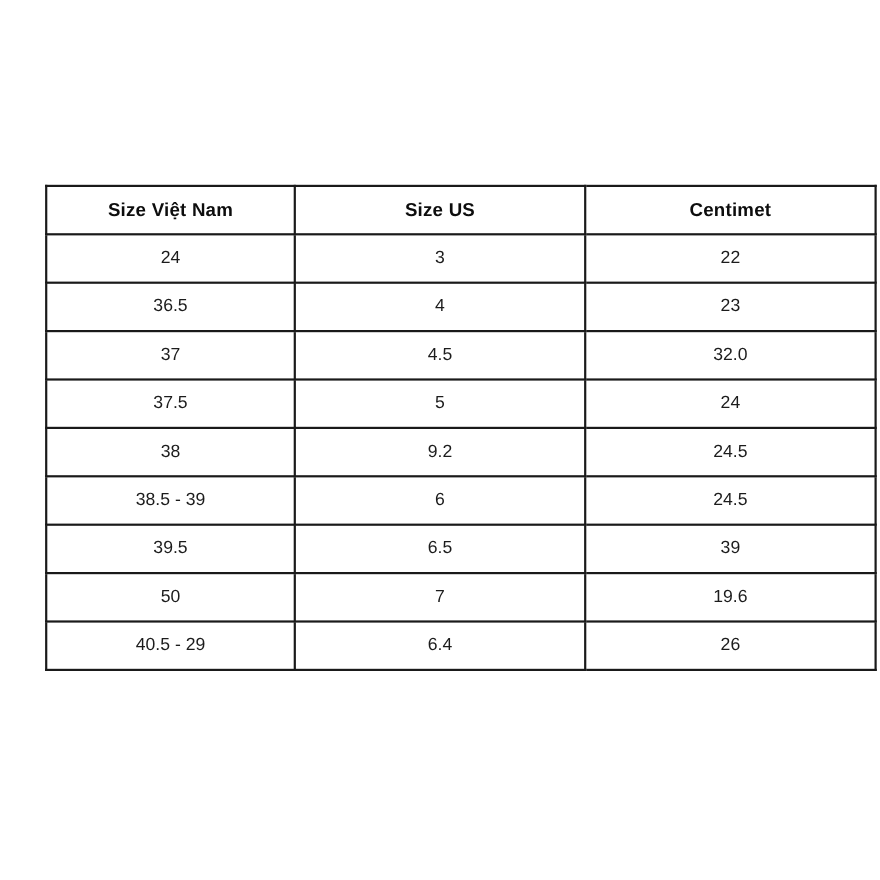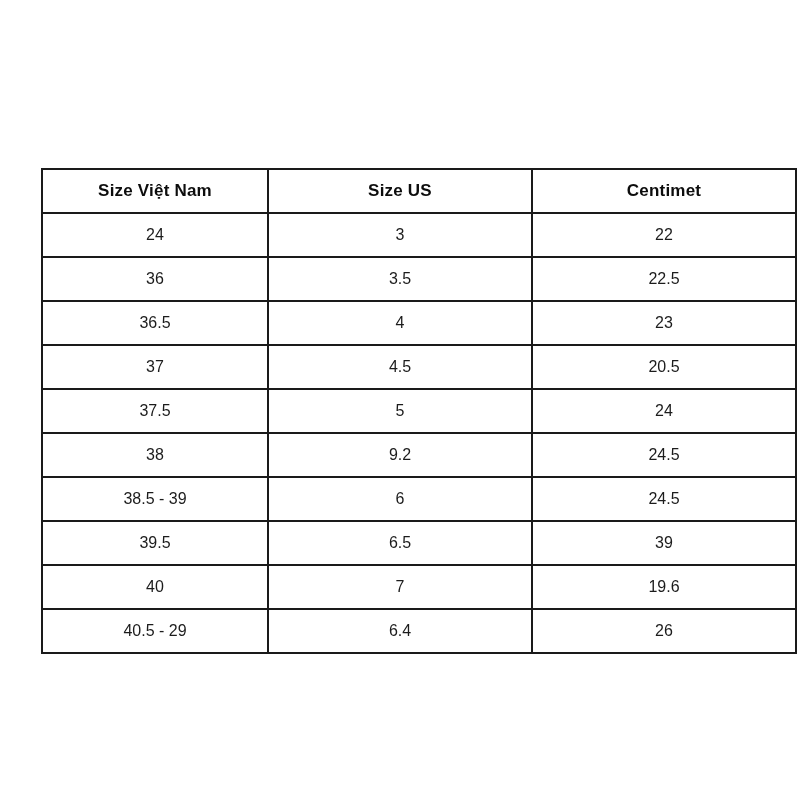--- a/index.html
+++ b/index.html
@@ -81,33 +81,28 @@
           <th>Centimet</th>
         </tr>
       </thead>
       <tbody>
         <tr>
           <td>24</td>
           <td>3</td>
           <td>22</td>
         </tr>
         <tr>
-          <td>36</td>
-          <td>3.5</td>
-          <td>22.5</td>
-        </tr>
-        <tr>
           <td>36.5</td>
           <td>4</td>
           <td>23</td>
         </tr>
         <tr>
           <td>37</td>
           <td>4.5</td>
-          <td>20.5</td>
+          <td>32.0</td>
         </tr>
         <tr>
           <td>37.5</td>
           <td>5</td>
           <td>24</td>
         </tr>
         <tr>
           <td>38</td>
           <td>9.2</td>
           <td>24.5</td>
@@ -116,21 +111,21 @@
           <td>38.5 - 39</td>
           <td>6</td>
           <td>24.5</td>
         </tr>
         <tr>
           <td>39.5</td>
           <td>6.5</td>
           <td>39</td>
         </tr>
         <tr>
-          <td>40</td>
+          <td>50</td>
           <td>7</td>
           <td>19.6</td>
         </tr>
         <tr>
           <td>40.5 - 29</td>
           <td>6.4</td>
           <td>26</td>
         </tr>
       </tbody>
     </table>

